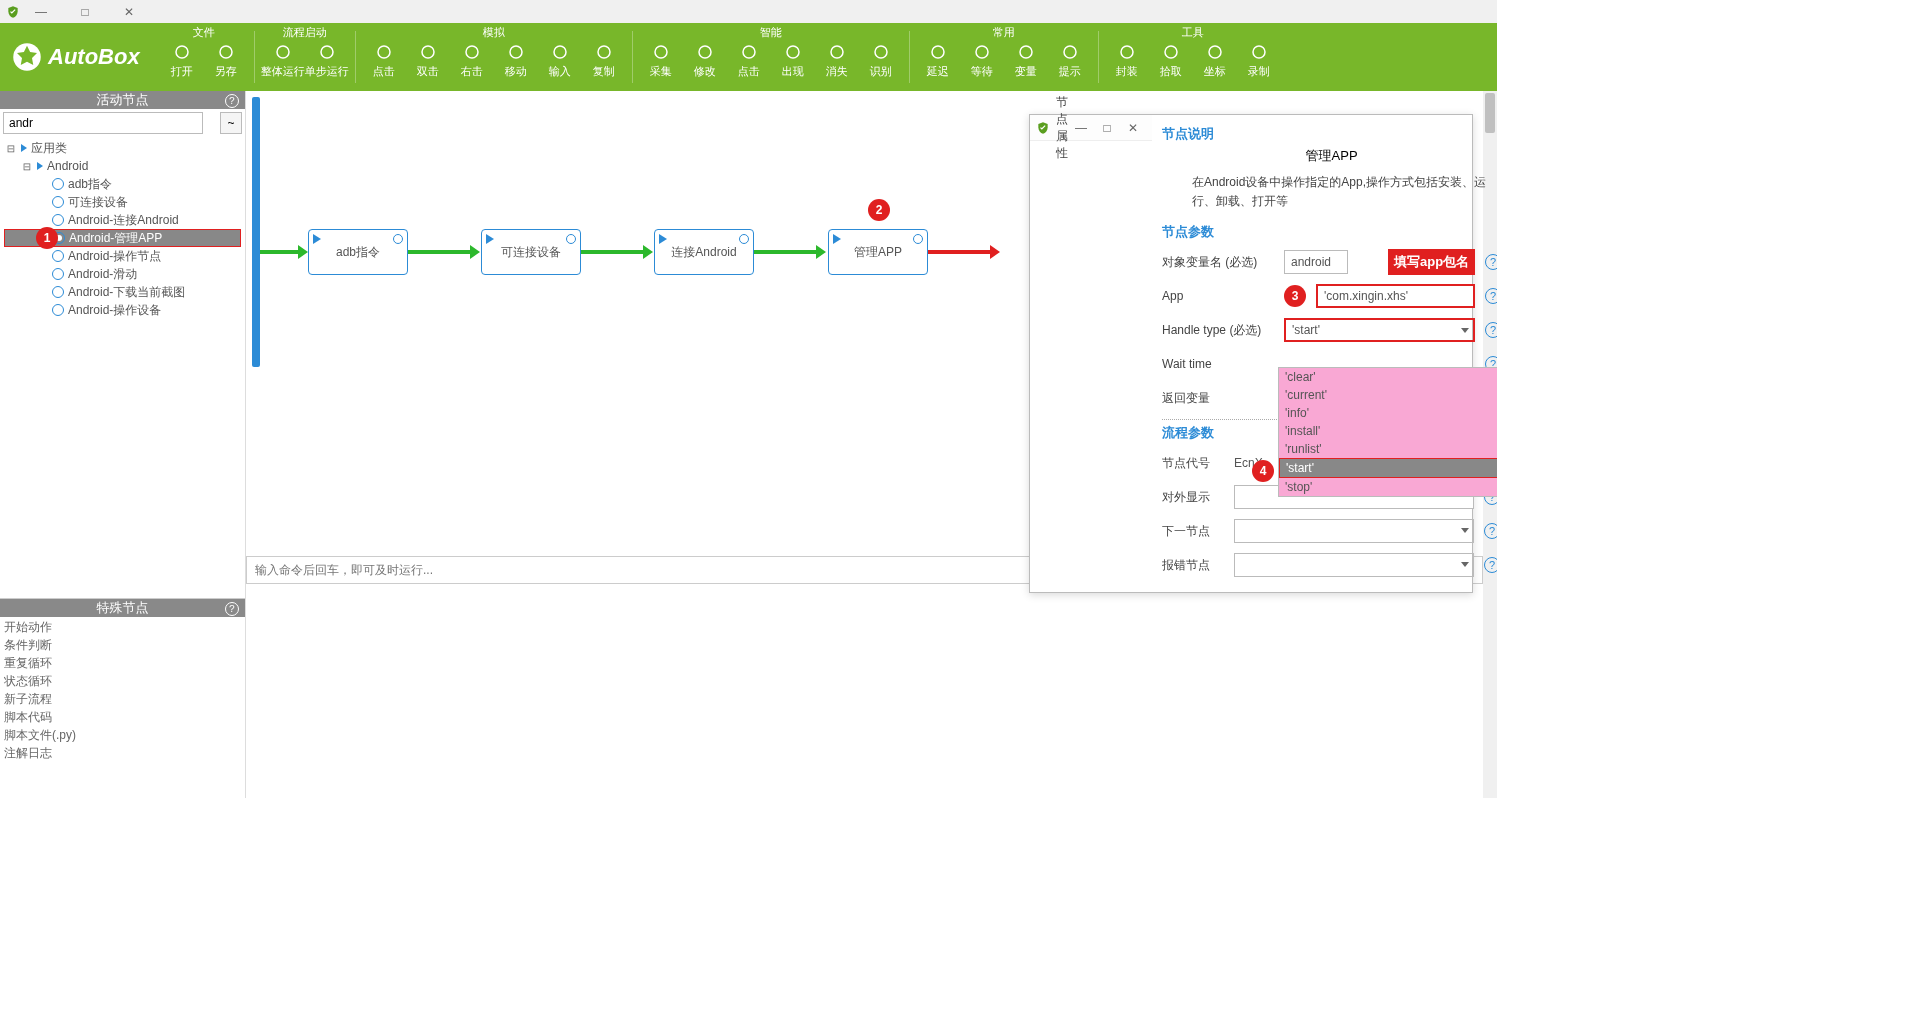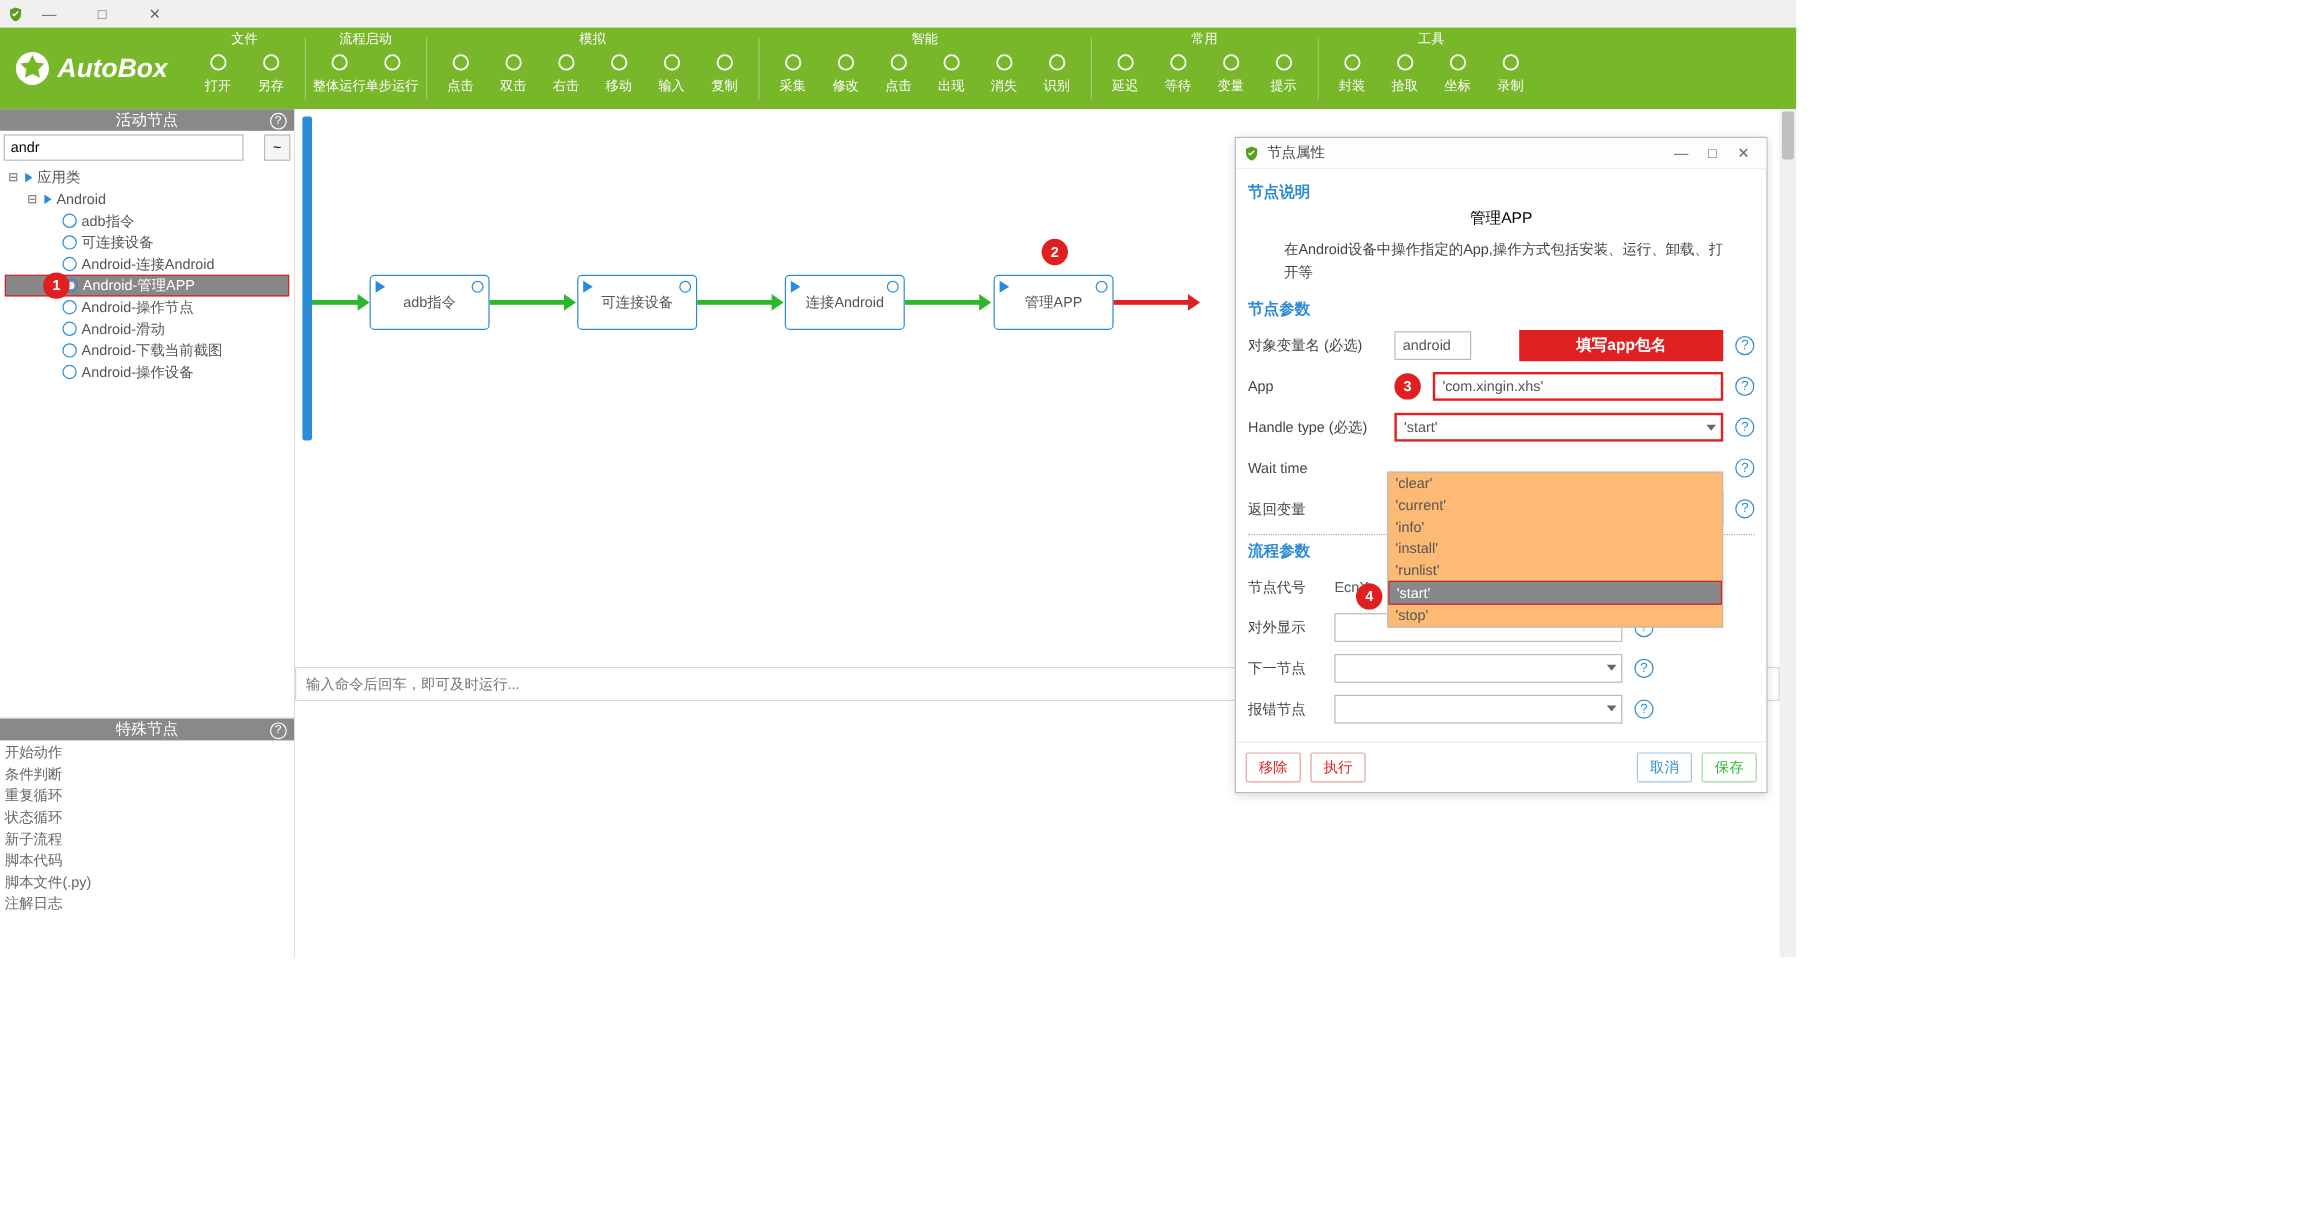--- a/index.html
+++ b/index.html
@@ -52,40 +52,40 @@
 .flownode .cog { position: absolute; right: 4px; top: 4px; width: 10px; height: 10px; border: 1.5px solid #2c8bd6; border-radius: 50%; }
 .arrow-g { position: absolute; height: 4px; background: #2cb82c; }
 .arrow-g::after { content:""; position:absolute; right:-8px; top:-5px; border-left:10px solid #2cb82c; border-top:7px solid transparent; border-bottom:7px solid transparent; }
 .arrow-r { position: absolute; height: 4px; background: #e02020; }
 .arrow-r::after { content:""; position:absolute; right:-8px; top:-5px; border-left:10px solid #e02020; border-top:7px solid transparent; border-bottom:7px solid transparent; }
 .nbadge { position: absolute; width: 22px; height: 22px; background: #e02020; color: #fff; border-radius: 50%; display: flex; align-items: center; justify-content: center; font-weight: bold; font-size: 12px; }
 
 .cmdline { position: absolute; left: 246px; right: 14px; top: 556px; height: 28px; border: 1px solid #ccc; background: #fff; }
 .cmdline input { width: 100%; height: 100%; border: none; padding: 0 8px; font-size: 12px; color: #999; outline: none; }
 
-.props { position: absolute; right: 24px; top: 114px; width: 444px; background: #fff; border: 1px solid #bbb; box-shadow: 0 2px 8px rgba(0,0,0,0.15); display: flex; flex-direction: column; justify-content: space-between; }
+.props { position: absolute; right: 24px; top: 114px; width: 444px; background: #fff; border: 1px solid #bbb; box-shadow: 0 2px 8px rgba(0,0,0,0.15); display: flex; flex-direction: row; justify-content: space-between; }
 .props-title { height: 26px; display: flex; align-items: center; padding: 0 6px; border-bottom: 1px solid #eee; background: #fdfdfd; }
 .props-title .shield2 { width: 14px; height: 14px; margin-right: 6px; }
 .props-title .pt { flex: 1; font-size: 12px; color: #444; }
 .props-title .wbtn { width: 26px; text-align: center; color: #666; cursor: pointer; }
 .props-body { padding: 6px 10px 10px; }
 .sect-title { color: #2c8bd6; font-weight: bold; font-size: 13px; margin: 4px 0; }
 .desc-title { text-align: center; margin: 4px 0; font-size: 13px; }
 .desc-text { color: #444; padding: 4px 14px 8px 30px; line-height: 1.6; }
 .prow { display: flex; align-items: center; height: 34px; gap: 6px; }
 .prow .plabel { width: 116px; color: #444; }
 .prow .pinput { flex: 1; height: 24px; border: 1px solid #bbb; padding: 0 6px; font-size: 12px; display: flex; align-items: center; color: #555; background: #fff; }
 .prow .pinput.red { border: 2px solid #e02020; }
 .prow .pselect { flex: 1; height: 24px; border: 1px solid #bbb; position: relative; display: flex; align-items: center; padding: 0 6px; color: #555; }
 .prow .pselect.red { border: 2px solid #e02020; }
 .prow .pselect .caret { position: absolute; right: 4px; top: 8px; width:0; height:0; border-left:4px solid transparent; border-right:4px solid transparent; border-top:5px solid #666; }
 .prow .pselect.small { width: 240px; flex: none; }
 .phelp { width: 16px; height: 16px; border: 1.5px solid #2c8bd6; color: #2c8bd6; border-radius: 50%; display: flex; align-items: center; justify-content: center; font-size: 11px; margin-left: 4px; }
 .redtag { background: #e02020; color: #fff; padding: 4px 6px; font-weight: bold; font-size: 13px; white-space: nowrap; }
-.dropdown { position: absolute; left: 126px; top: 252px; width: 280px; border: 1px solid #bbb; background: #fdba74; z-index: 10; }
+.dropdown { position: absolute; left: 126px; top: 252px; width: 280px; border: 1px solid #bbb; background: #f9a8d4; z-index: 10; }
 .dropdown div { padding: 2px 6px; color: #555; cursor: pointer; }
 .dropdown div.selopt { background: #888; color: #fff; border: 1px solid #e02020; }
 .props-footer { display: flex; padding: 8px; gap: 8px; border-top: 1px solid #eee; }
 .props-footer .spacer { flex: 1; }
 .pbtn { border: 1px solid #bbb; padding: 3px 10px; background: #fff; cursor: pointer; border-radius: 2px; font-size: 12px; }
 .pbtn.red { color: #e02020; border-color: #e0a0a0; }
 .pbtn.green { color: #2cb82c; border-color: #9ed89e; }
 .pbtn.blue { color: #2c8bd6; border-color: #9cc4e6; }
 
 .dotline { border-top: 1px dotted #aaa; margin: 4px 0 2px; }

